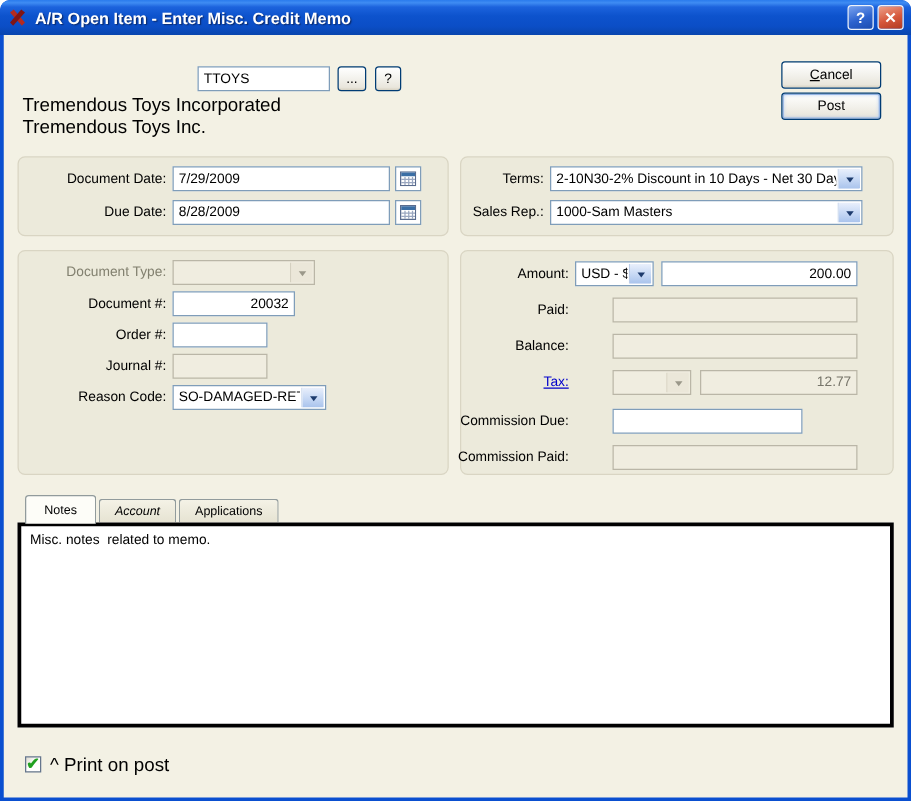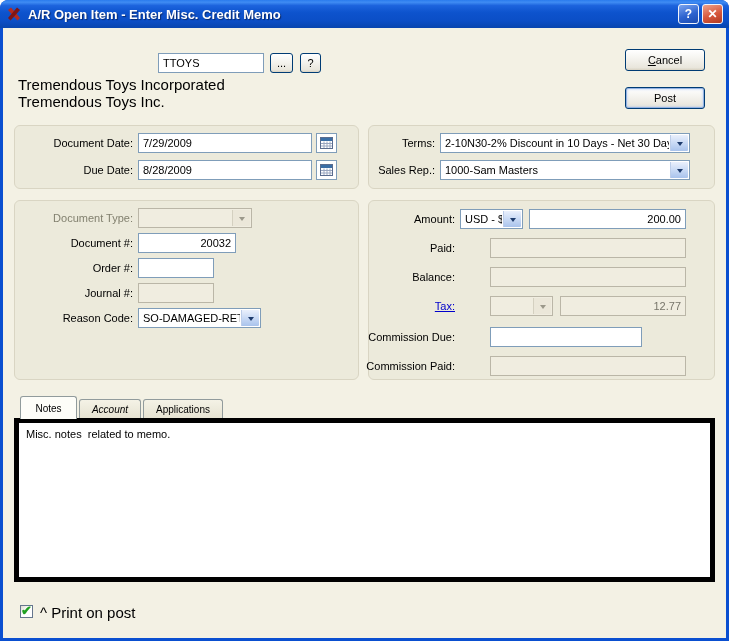--- a/index.html
+++ b/index.html
@@ -47,21 +47,21 @@
 
   .cal{position:absolute;width:21px;height:20px;box-sizing:border-box;border:1px solid #7f9db9;background:#fff;
     display:flex;align-items:center;justify-content:center;padding:0;}
 
   .link{color:#0000cc;text-decoration:underline;cursor:pointer;}
 
   .tab{position:absolute;box-sizing:border-box;border:1px solid #919b9c;border-bottom:none;border-radius:3px 3px 0 0;
     background:linear-gradient(#f4f2e6,#e6e3d2);font-size:10px;display:flex;align-items:center;justify-content:center;z-index:1;}
   .tab.active{background:#fdfdf8;z-index:3;}
 
-  .panel{position:absolute;background:#fff;border:5px solid #000000;box-sizing:border-box;z-index:2;}
+  .panel{position:absolute;background:#fff;border:3px solid #000000;box-sizing:border-box;z-index:2;}
   .note{position:absolute;left:7px;top:5px;right:7px;font-size:11px;color:#000;white-space:pre-wrap;}
 
   .checkbox{position:absolute;width:13px;height:13px;box-sizing:border-box;border:1px solid #65768d;
     background:linear-gradient(135deg,#dedbd0,#ffffff 45%);}
   .checkbox .chk{display:none;position:absolute;left:0px;top:-3px;color:#21a121;font-size:13px;font-weight:bold;line-height:15px;}
   .checkbox.checked .chk{display:block;}
 </style>
 </head>
 <body>
 
@@ -85,21 +85,21 @@
     <button class="btn" style="left:267px;top:25px;width:23px;height:20px;">
         <span>...</span>
       </button>
     <button class="btn" style="left:297px;top:25px;width:21px;height:20px;">
         <span>?</span>
       </button>
 
     <button class="btn" style="left:622px;top:21px;width:80px;height:22px;">
         <span class="accel">Cancel</span>
       </button>
-    <button class="btn default" style="left:622px;top:46px;width:80px;height:22px;margin-top:13px;">
+    <button class="btn default" style="left:622px;top:46px;width:80px;height:22px;">
         <span>Post</span>
       </button>
 
     <span class="txt" style="left:15px;top:49px;">Tremendous Toys Incorporated</span>
     <span class="txt" style="left:15px;top:66px;">Tremendous Toys Inc.</span>
 
     <div class="groupbox" style="left:11px;top:97px;width:345px;height:64px;"></div>
     <span class="lbl" style="left:25px;top:105px;width:105px;">Document Date:</span>
     <input class="field" style="left: 135px; top: 105px; width: 174px;" value="7/29/2009">
     <button class="cal" style="left:313px;top:105px;">

